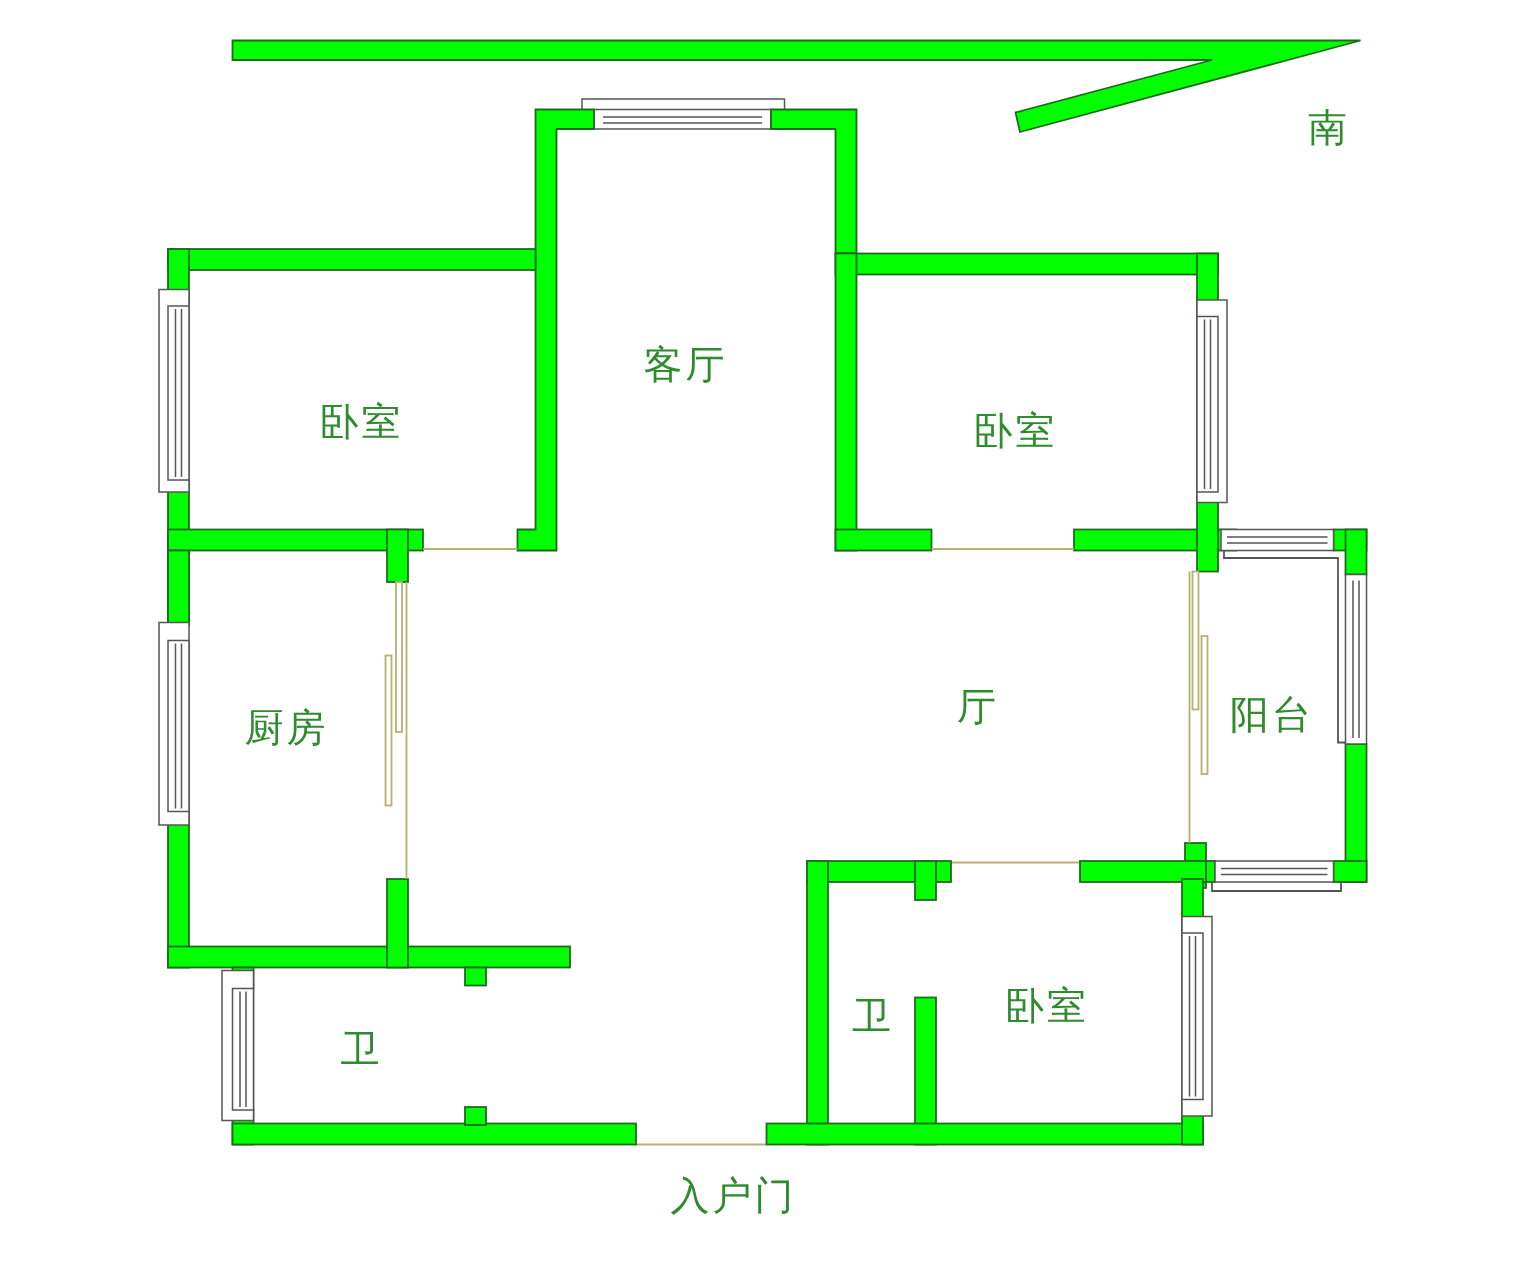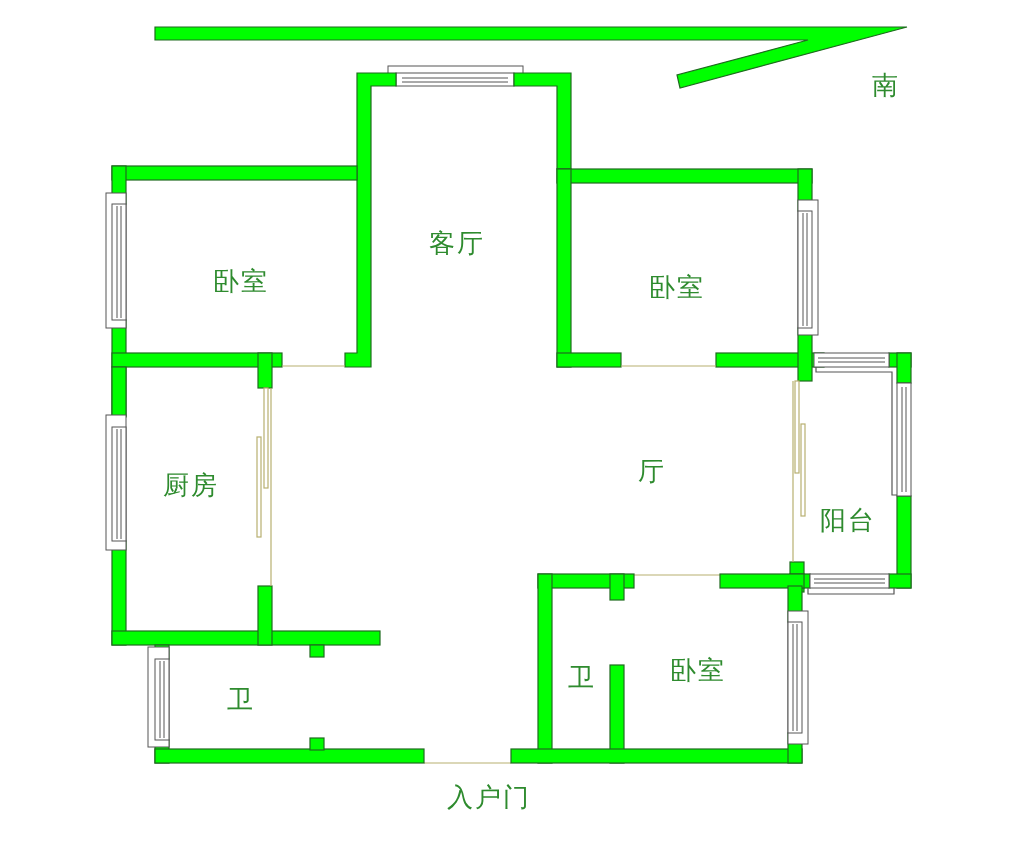--- a/index.html
+++ b/index.html
@@ -143,17 +143,17 @@
     <line class="win-line" x1="797" y1="624" x2="797" y2="731"></line>
   </g>
 </svg>
 
 <div class="label" style="left:872px;top:68px;">南</div>
 <div class="label" style="left:429px;top:226px;">客厅</div>
 <div class="label" style="left:213px;top:264px;">卧室</div>
 <div class="label" style="left:649px;top:270px;">卧室</div>
 <div class="label" style="left:163px;top:468px;">厨房</div>
 <div class="label" style="left:638px;top:454px;">厅</div>
-<div class="label" style="left:820px;top:459px;margin-top:44px;">阳台</div>
+<div class="label" style="left:820px;top:459px;">阳台</div>
 <div class="label" style="left:227px;top:682px;">卫</div>
 <div class="label" style="left:568px;top:660px;">卫</div>
 <div class="label" style="left:670px;top:653px;">卧室</div>
 <div class="label" style="left:447px;top:780px;">入户门</div>
 
 </body></html>

